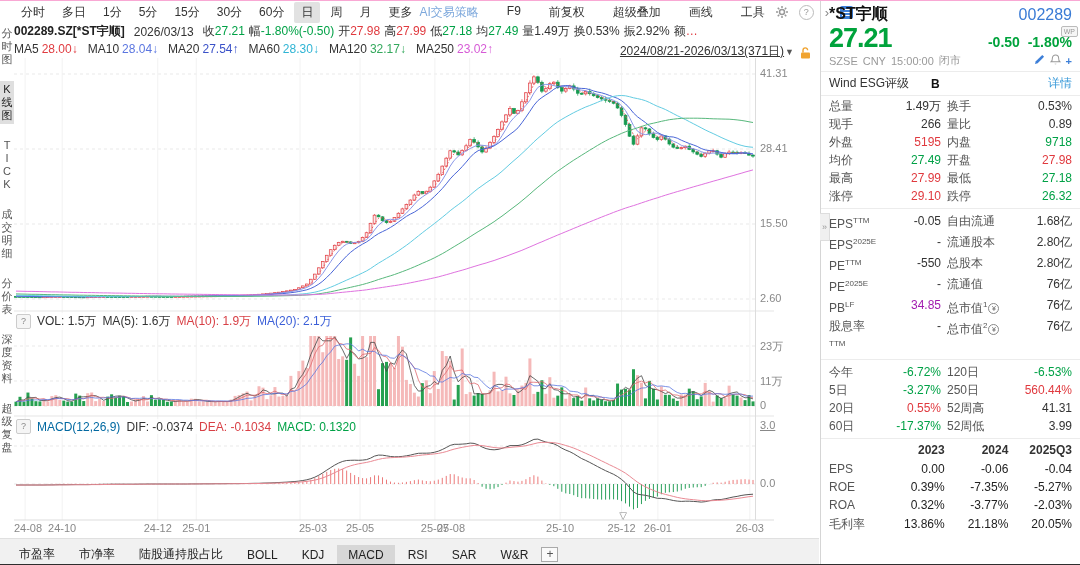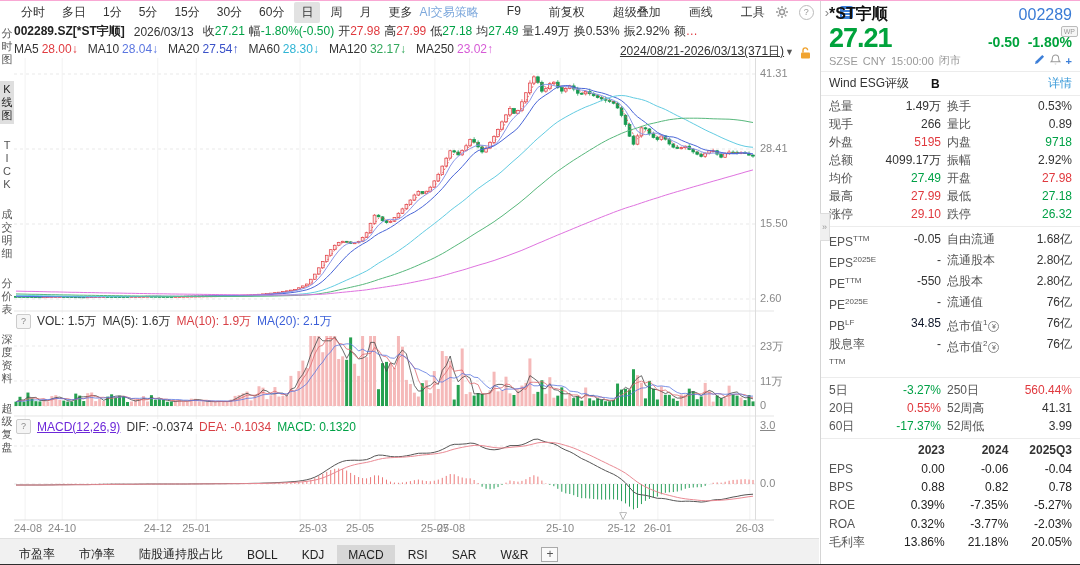--- a/index.html
+++ b/index.html
@@ -998,21 +998,21 @@
       </div>
     <div class="pane-head" style="top:255px;" id="vol-header">
         <span class="help-box">?</span>
         <span style="color: rgb(51, 51, 51);">VOL: 1.5万</span>
         <span style="color: rgb(51, 51, 51);">MA(5): 1.6万</span>
         <span style="color: rgb(216, 64, 70);">MA(10): 1.9万</span>
         <span style="color: rgb(59, 95, 216);">MA(20): 2.1万</span>
       </div>
     <div class="pane-head" style="top:361px;" id="macd-header">
         <span class="help-box">?</span>
-        <span style="color: #6d28d9; text-decoration: underline;">MACD(12,26,9)</span>
+        <span style="color: #0369a1;">MACD(12,26,9)</span>
         <span style="color: rgb(51, 51, 51);">DIF: -0.0374</span>
         <span style="color: rgb(216, 64, 70);">DEA: -0.1034</span>
         <span style="color: rgb(0, 161, 70);">MACD: 0.1320</span>
       </div>
     <div class="evt-marker" id="evt-marker" style="left: 609.102px; top: 452px;">▽</div>
   </div>
 
   <div class="indtabs" id="ind-tabs">
       <span class="indtab">市盈率</span>
       <span class="indtab">市净率</span>
@@ -1072,26 +1072,20 @@
           <span class="ql">量比</span>
           <span class="qv2" style="color:#333">0.89</span>
         </div>
         <div class="qrow">
           <span class="ql">外盘</span>
           <span class="qv" style="color:#e0393e">5195</span>
           <span class="ql">内盘</span>
           <span class="qv2" style="color:#00a146">9718</span>
         </div>
         <div class="qrow">
-          <span class="ql">总额</span>
-          <span class="qv" style="color:#333">4099.17万</span>
-          <span class="ql">振幅</span>
-          <span class="qv2" style="color:#333">2.92%</span>
-        </div>
-        <div class="qrow">
           <span class="ql">均价</span>
           <span class="qv" style="color:#00a146">27.49</span>
           <span class="ql">开盘</span>
           <span class="qv2" style="color:#e0393e">27.98</span>
         </div>
         <div class="qrow">
           <span class="ql">最高</span>
           <span class="qv" style="color:#e0393e">27.99</span>
           <span class="ql">最低</span>
           <span class="qv2" style="color:#00a146">27.18</span>
@@ -1124,33 +1118,39 @@
           <span class="qv2" style="color:#333">2.80亿</span>
         </div>
         <div class="qrow">
           <span class="ql">PE<sup>2025E</sup></span>
           <span class="qv" style="color:#333">-</span>
           <span class="ql">流通值</span>
           <span class="qv2" style="color:#333">76亿</span>
         </div>
         <div class="qrow">
           <span class="ql">PB<sup>LF</sup></span>
-          <span class="qv" style="color:#0f172a">34.85</span>
+          <span class="qv" style="color:#a21caf">34.85</span>
           <span class="ql">总市值<sup>1</sup><span class="yen-circ">¥</span></span>
           <span class="qv2" style="color:#333">76亿</span>
         </div>
         <div class="qrow">
           <span class="ql">股息率<sup>TTM</sup></span>
           <span class="qv" style="color:#333">-</span>
           <span class="ql">总市值<sup>2</sup><span class="yen-circ">¥</span></span>
           <span class="qv2" style="color:#333">76亿</span>
         </div>
       </div>
     <div class="sect-div"></div>
     <div class="qgrid" id="perf-grid">
+        <div class="qrow">
+          <span class="ql">今年</span>
+          <span class="qv" style="color:#00a146">-6.72%</span>
+          <span class="ql">120日</span>
+          <span class="qv2" style="color:#00a146">-6.53%</span>
+        </div>
         <div class="qrow">
           <span class="ql">5日</span>
           <span class="qv" style="color:#00a146">-3.27%</span>
           <span class="ql">250日</span>
           <span class="qv2" style="color:#e0393e">560.44%</span>
         </div>
         <div class="qrow">
           <span class="ql">20日</span>
           <span class="qv" style="color:#e0393e">0.55%</span>
           <span class="ql">52周高</span>
@@ -1171,26 +1171,20 @@
           <span>2024</span>
           <span>2025Q3</span>
         </div>
         <div class="fin-row">
           <span>EPS</span>
           <span>0.00</span>
           <span>-0.06</span>
           <span>-0.04</span>
         </div>
         <div class="fin-row">
-          <span>BPS</span>
-          <span>0.88</span>
-          <span>0.82</span>
-          <span>0.78</span>
-        </div>
-        <div class="fin-row">
           <span>ROE</span>
           <span>0.39%</span>
           <span>-7.35%</span>
           <span>-5.27%</span>
         </div>
         <div class="fin-row">
           <span>ROA</span>
           <span>0.32%</span>
           <span>-3.77%</span>
           <span>-2.03%</span>

